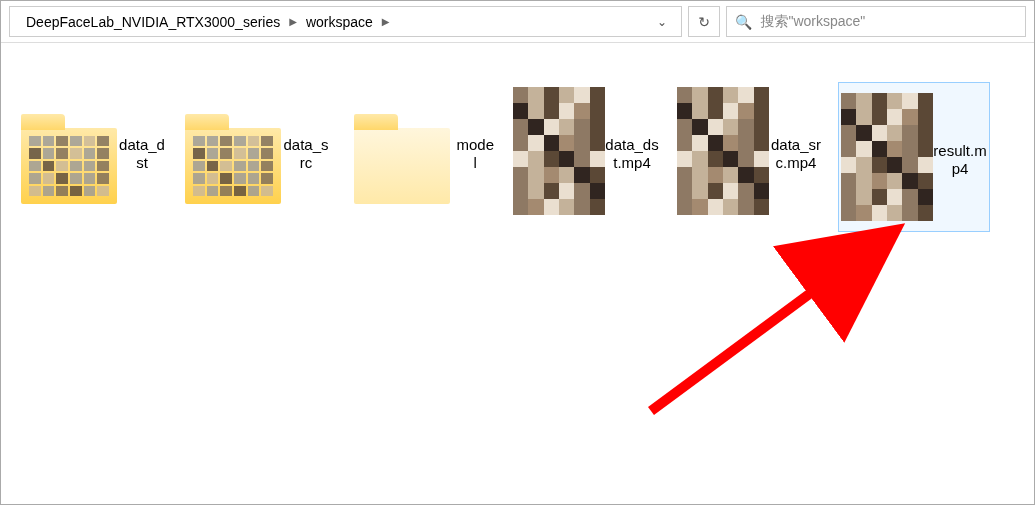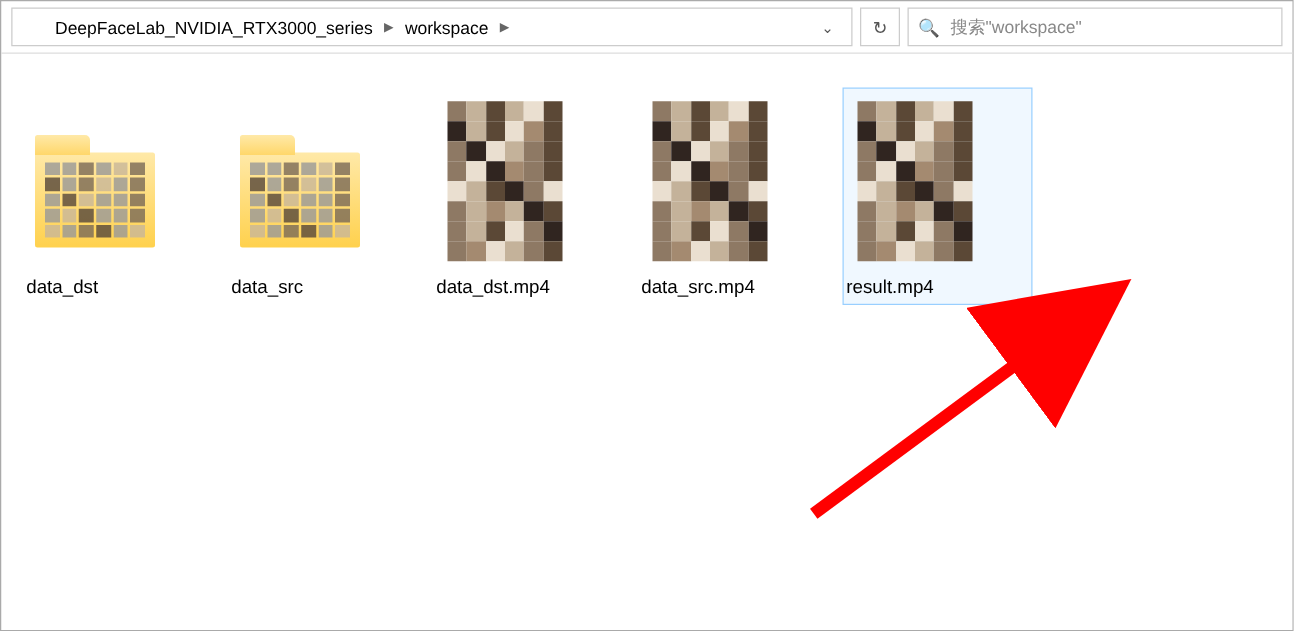--- a/index.html
+++ b/index.html
@@ -23,21 +23,21 @@
     display: flex;
     align-items: stretch;
     padding: 5px 8px;
     gap: 6px;
   }
   .breadcrumb-box {
     flex: 1;
     border: 1px solid #ccc;
     display: flex;
     align-items: center;
-    padding: 0 6px 0 28px;
+    padding: 0 6px 0 10px;
     background: #fff;
   }
   .breadcrumb-part {
     padding: 2px 6px;
     cursor: default;
   }
   .breadcrumb-sep {
     color: #666;
     font-size: 10px;
     padding: 0 3px;
@@ -72,29 +72,30 @@
   .content {
     padding: 28px 18px;
     display: flex;
     flex-wrap: wrap;
     align-content: flex-start;
     gap: 10px 14px;
   }
   .item {
     width: 150px;
     display: flex;
-    flex-direction: column;
-    align-items: flex-start;
+    flex-direction: row;
+    align-items: center;
     padding: 4px 2px;
     text-align: center;
     cursor: default;
   }
   .item.selected {
     outline: 1px solid #99cfff;
     background: rgba(153,207,255,0.15);
+    margin-top: 12px;
   }
   .thumb {
     width: 110px;
     height: 140px;
     display: flex;
     align-items: center;
     justify-content: center;
     position: relative;
   }
   .item-label {
@@ -290,20 +291,26 @@
               <span></span>
               <span></span>
               <span></span>
             </div>
           </div>
         </div>
         <div class="item-label">data_src</div>
       </div>
       <div class="item">
         <div class="thumb">
+          <div class="folder empty"></div>
+        </div>
+        <div class="item-label">model</div>
+      </div>
+      <div class="item">
+        <div class="thumb">
           <div class="vid-thumb">
             <span></span>
             <span></span>
             <span></span>
             <span></span>
             <span></span>
             <span></span>
             <span></span>
             <span></span>
             <span></span>

